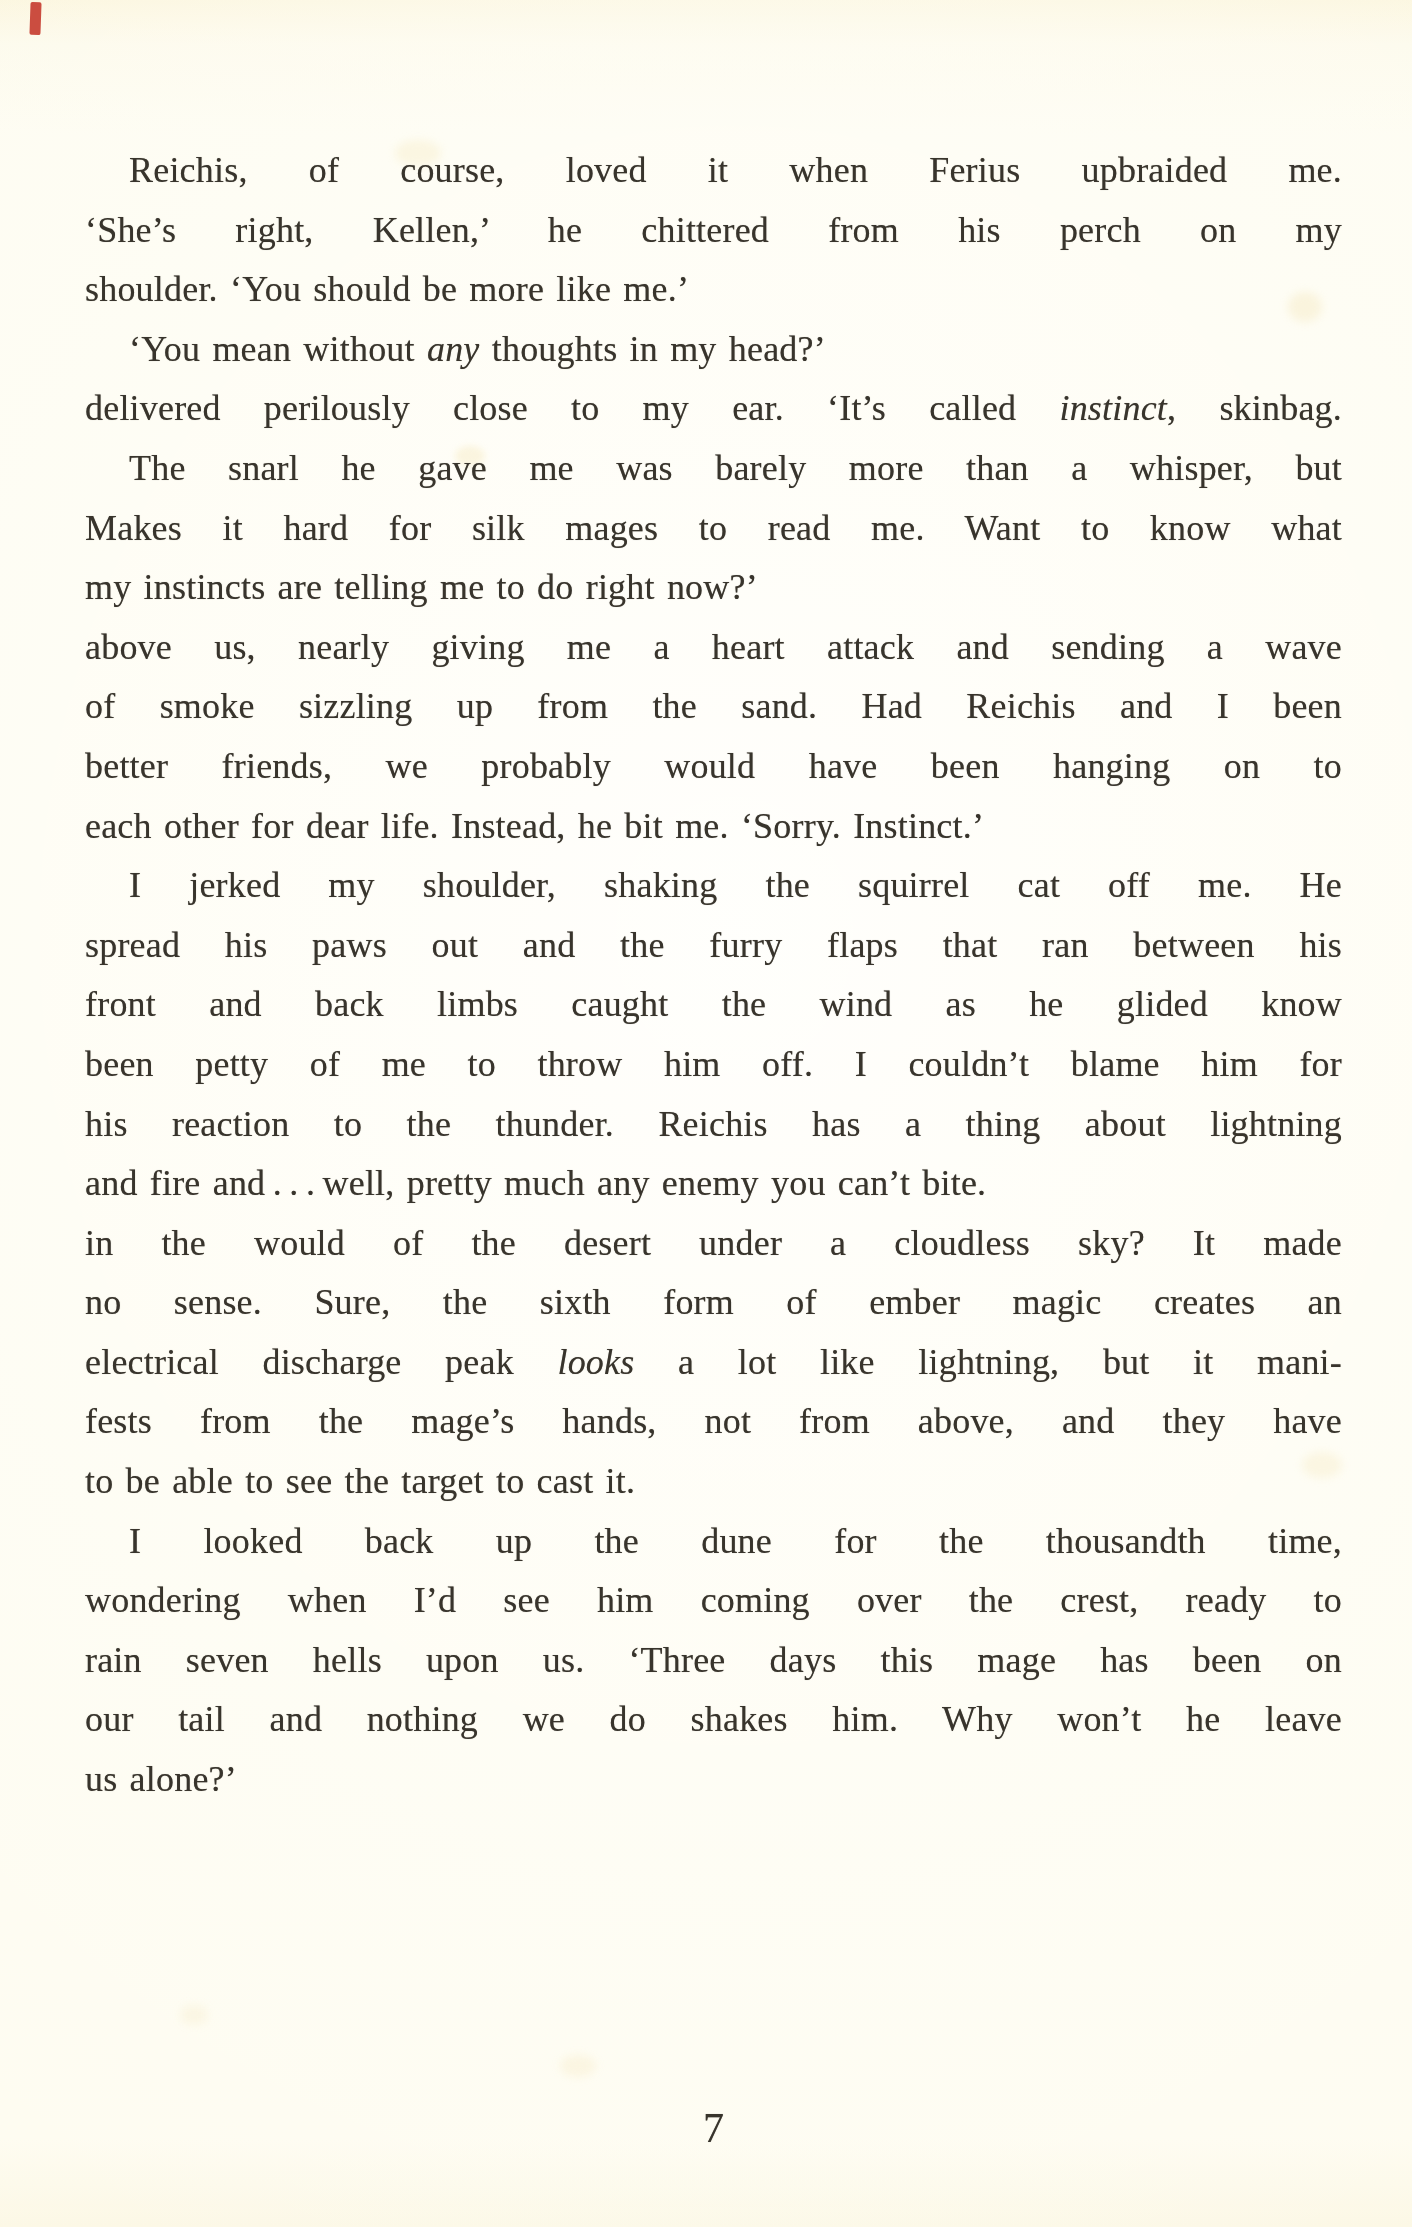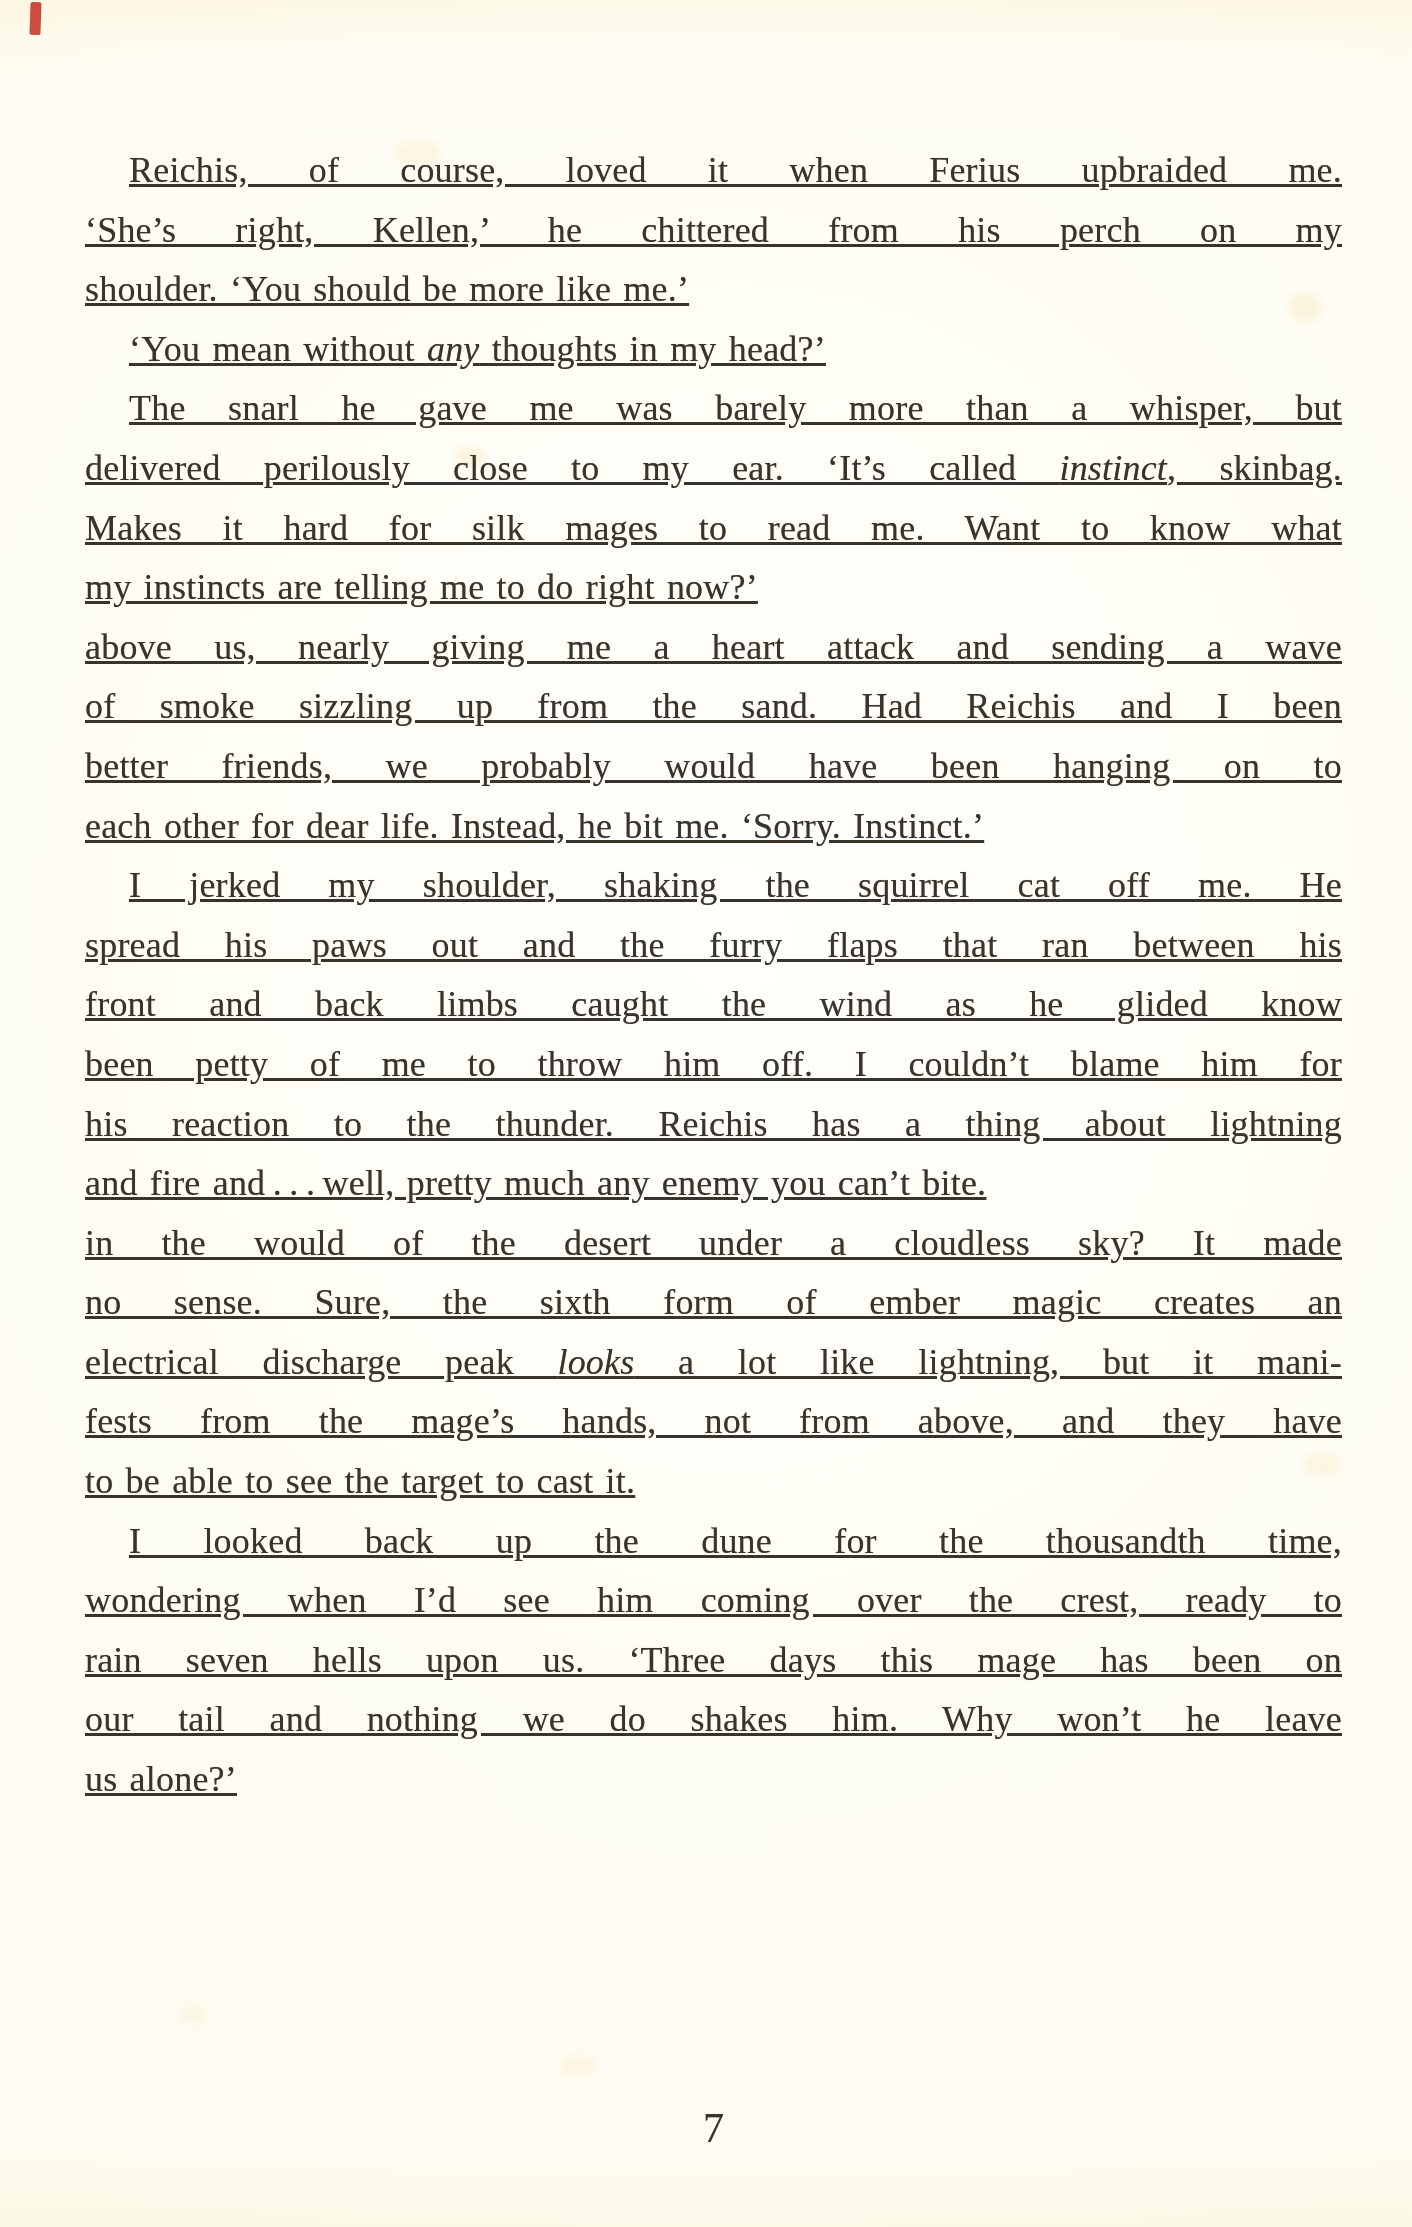--- a/index.html
+++ b/index.html
@@ -37,21 +37,20 @@
     font-size: 36px;
     line-height: 59.6px;
     letter-spacing: 0.2px;
     word-spacing: 3px;
     text-shadow: 0 0 0.7px rgba(56,52,44,0.55);
   }
   .line {
     text-align: justify;
     text-align-last: justify;
     white-space: normal;
-    text-decoration: underline;
   }
   .line.end {
     text-align-last: left;
   }
   .line.indent {
     text-indent: 44px;
   }
   .line em {
     font-style: italic;
   }
@@ -99,22 +98,22 @@
   <div class="stain s3"></div>
   <div class="stain s4"></div>
   <div class="stain s5"></div>
   <div class="stain s6"></div>
 
   <div class="text-block">
       <div class="line indent"><span>Reichis, of course, loved it when Ferius upbraided me.</span></div>
       <div class="line"><span>‘She’s right, Kellen,’ he chittered from his perch on my</span></div>
       <div class="line end"><span>shoulder. ‘You should be more like me.’</span></div>
       <div class="line end indent"><span>‘You mean without </span><em>any</em><span> thoughts in my head?’</span></div>
+      <div class="line"><span>delivered perilously close to my ear. ‘It’s called </span><em>instinct</em><span>, skinbag.</span></div>
       <div class="line indent"><span>The snarl he gave me was barely more than a whisper, but</span></div>
-      <div class="line"><span>delivered perilously close to my ear. ‘It’s called </span><em>instinct</em><span>, skinbag.</span></div>
       <div class="line"><span>Makes it hard for silk mages to read me. Want to know what</span></div>
       <div class="line end"><span>my instincts are telling me to do right now?’</span></div>
       <div class="line"><span>above us, nearly giving me a heart attack and sending a wave</span></div>
       <div class="line"><span>of smoke sizzling up from the sand. Had Reichis and I been</span></div>
       <div class="line"><span>better friends, we probably would have been hanging on to</span></div>
       <div class="line end"><span>each other for dear life. Instead, he bit me. ‘Sorry. Instinct.’</span></div>
       <div class="line indent"><span>I jerked my shoulder, shaking the squirrel cat off me. He</span></div>
       <div class="line"><span>spread his paws out and the furry flaps that ran between his</span></div>
       <div class="line"><span>front and back limbs caught the wind as he glided know</span></div>
       <div class="line"><span>been petty of me to throw him off. I couldn’t blame him for</span></div>

